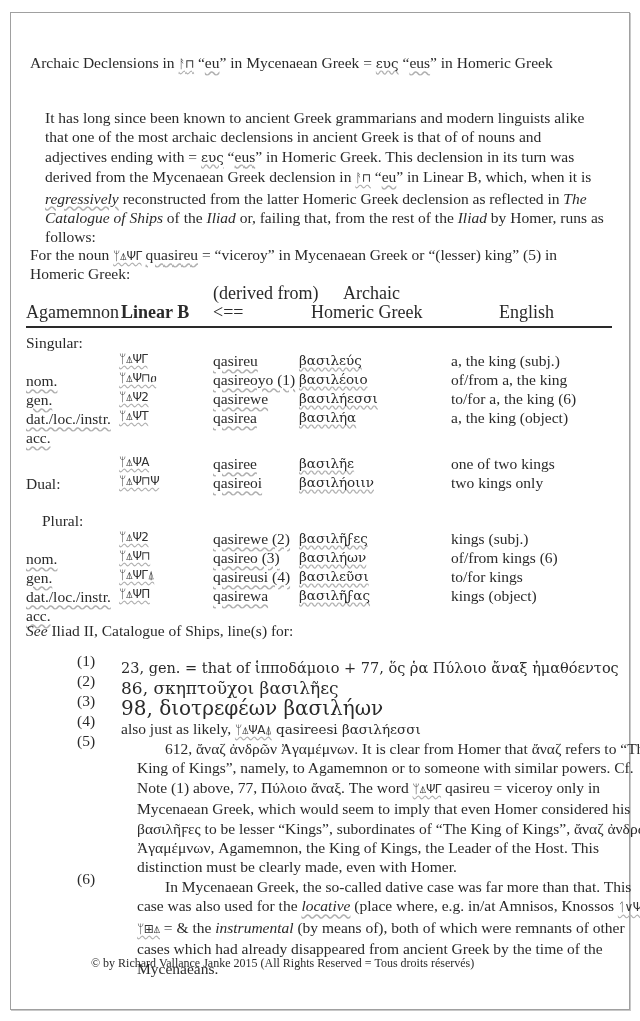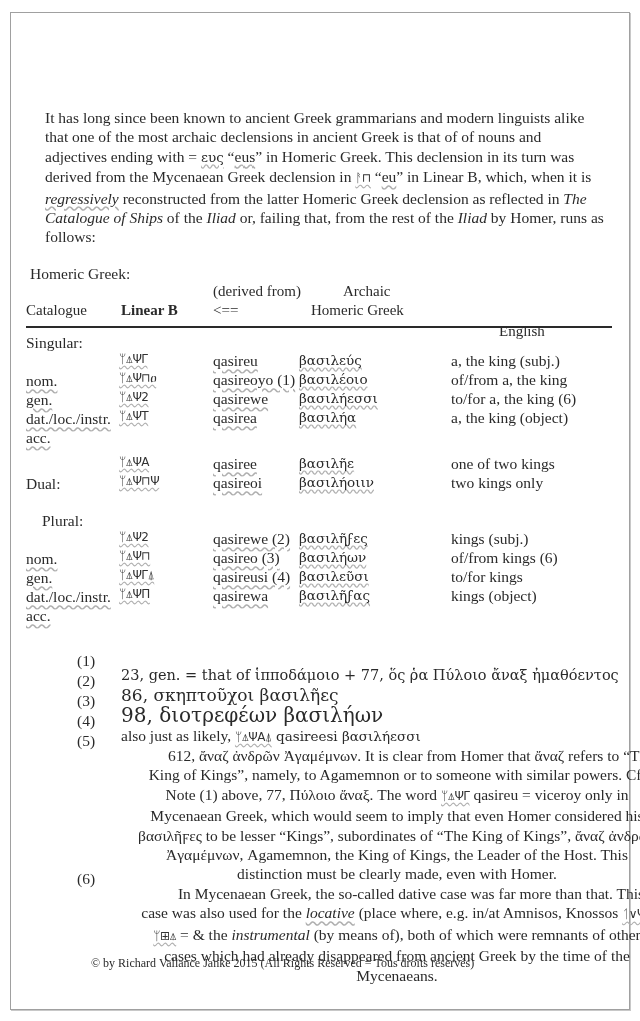--- a/index.html
+++ b/index.html
@@ -11,51 +11,57 @@
   .t { font-size: 15.5px; line-height: 19px; }
   .title { left: 19px; top: 40px; font-size: 15.5px; }
   .para { left: 19px; top: 80px; width: 590px; white-space: normal; font-size: 15.5px; line-height: 19.4px; }
   .para p { margin: 15px; }
   .lb { font-family: "DejaVu Sans", sans-serif; font-size: 12px; letter-spacing: -0.5px;
         text-decoration: underline wavy #b0b0b0; text-underline-offset: 2px; color: #333; }
   .sq { text-decoration: underline wavy #b0b0b0; text-underline-offset: 2px; }
   .it { font-style: italic; }
   .gk { font-family: "DejaVu Serif", serif; font-size: 13.5px; }
   .rule { position: absolute; left: 15px; top: 313px; width: 586px; height: 0; border-top: 2px solid #2a2a2a; }
-  .col-h { font-size: 15px; text-align: center; }
+  .col-h { font-size: 18px; text-align: center; }
   .row { position: absolute; left: 0; width: 618px; height: 19px; font-size: 15.5px; }
   .row > span { position: absolute; top: 0; white-space: nowrap; }
   .c1 { left: 15px; margin-top: 20px; } .c2 { left: 108px; } .c3 { left: 202px; } .c4 { left: 288px; } .c5 { left: 440px; }
   .note { position: absolute; left: 0; width: 618px; font-size: 15.5px; line-height: 19.4px; }
   .note .num { position: absolute; left: 66px; top: 0; }
-  .note .body { position: absolute; left: 110px; top: 15px; white-space: nowrap; text-align: center; }
+  .note .body { position: absolute; left: 110px; top: 8px; white-space: nowrap; }
   .note .body.wrap { left: 82px; width: 520px; white-space: normal; text-indent: 28px; margin-left: 44px; }
   .copyright { left: 80px; top: 943px; font-size: 12px; }
 </style>
 </head>
 <body>
 
 <div class="page">
 
+  <div class="abs title t">
+    <span>Archaic Declensions in </span><span class="lb">ᚨ⊓</span><span> “</span><span class="sq">eu</span><span>” in Mycenaean Greek = </span><span class="sq gk">ευς</span><span> “</span><span class="sq">eus</span><span>” in Homeric Greek</span>
+  </div>
 
   <div class="abs para">
     <p>
       <span>It has long since been known to ancient Greek grammarians and modern linguists alike that one of the most archaic declensions in ancient Greek is that of  of nouns and adjectives ending with = </span><span class="sq gk">ευς</span><span> “</span><span class="sq">eus</span><span>” in Homeric Greek. This declension in its turn was derived from the Mycenaean Greek declension  in </span><span class="lb">ᚨ⊓</span><span> “</span><span class="sq">eu</span><span>” in Linear B, which, when it is </span><span class="it sq">regressively</span><span> reconstructed from the latter Homeric Greek declension as reflected in </span><span class="it">The Catalogue of Ships</span><span> of the </span><span class="it">Iliad</span><span> or, failing that, from the rest of the </span><span class="it">Iliad</span><span> by Homer, runs as follows:</span>
     </p>
   </div>
 
+  <div class="abs t" style="left:19px; top:232px;">
+    <span>For the noun </span><span class="lb">ᛘ⍋ΨΓ</span> <span class="sq">quasireu</span><span> = “viceroy” in Mycenaean Greek or “(lesser) king” (5) in</span>
+  </div>
   <div class="abs t" style="left:19px; top:251px;">Homeric Greek:</div>
 
   <div class="abs col-h" style="left:202px; top:270px;">(derived from)</div>
   <div class="abs col-h" style="left:332px; top:270px;">Archaic</div>
-  <div class="abs col-h" style="left:15px; top:289px;">Catalogue</div>
+  <div class="abs col-h" style="left:15px; top:289px;">Agamemnon</div>
   <div class="abs col-h" style="left:110px; top:289px;font-weight:bold;">Linear B</div>
   <div class="abs col-h" style="left:202px; top:289px;">&lt;==</div>
   <div class="abs col-h" style="left:300px; top:289px;">Homeric Greek</div>
-  <div class="abs col-h" style="left:488px; top:289px;margin-top:21px;">English</div>
+  <div class="abs col-h" style="left:488px; top:289px;">English</div>
   <div class="rule"></div>
 
   <div class="abs t" style="left:15px; top:320px;">Singular:</div>
   <div id="sing-rows">
       <div class="row" style="top: 339px;">
         <span class="c1 sq">nom.</span>
         <span class="c2 lb">ᛘ⍋ΨΓ</span>
         <span class="c3 sq">qasireu</span>
         <span class="c4 gk sq">βασιλεύς</span>
         <span class="c5">a, the king (subj.)</span>
@@ -125,20 +131,23 @@
       </div>
       <div class="row" style="top: 574px;">
         <span class="c1 sq">acc.</span>
         <span class="c2 lb">ᛘ⍋ΨΠ</span>
         <span class="c3 sq">qasirewa</span>
         <span class="c4 gk sq">βασιλῆϝας</span>
         <span class="c5">kings (object)</span>
       </div>
     </div>
 
+  <div class="abs t" style="left:15px; top:608px;">
+    <span class="it">See</span><span> Iliad II, Catalogue of Ships, line(s) for:</span>
+  </div>
 
   <div class="note" style="top:638px;">
     <span class="num">(1)</span>
     <span class="body gk" style="font-size:14.5px">23, gen. = that of ἱπποδάμοιο + 77, ὅς ῥα Πύλοιο ἄναξ ἠμαθόεντος</span>
   </div>
   <div class="note" style="top:658px;">
     <span class="num">(2)</span>
     <span class="body gk" style="font-size:17px">86, σκηπτοῦχοι βασιλῆες</span>
   </div>
   <div class="note" style="top:678px;">

